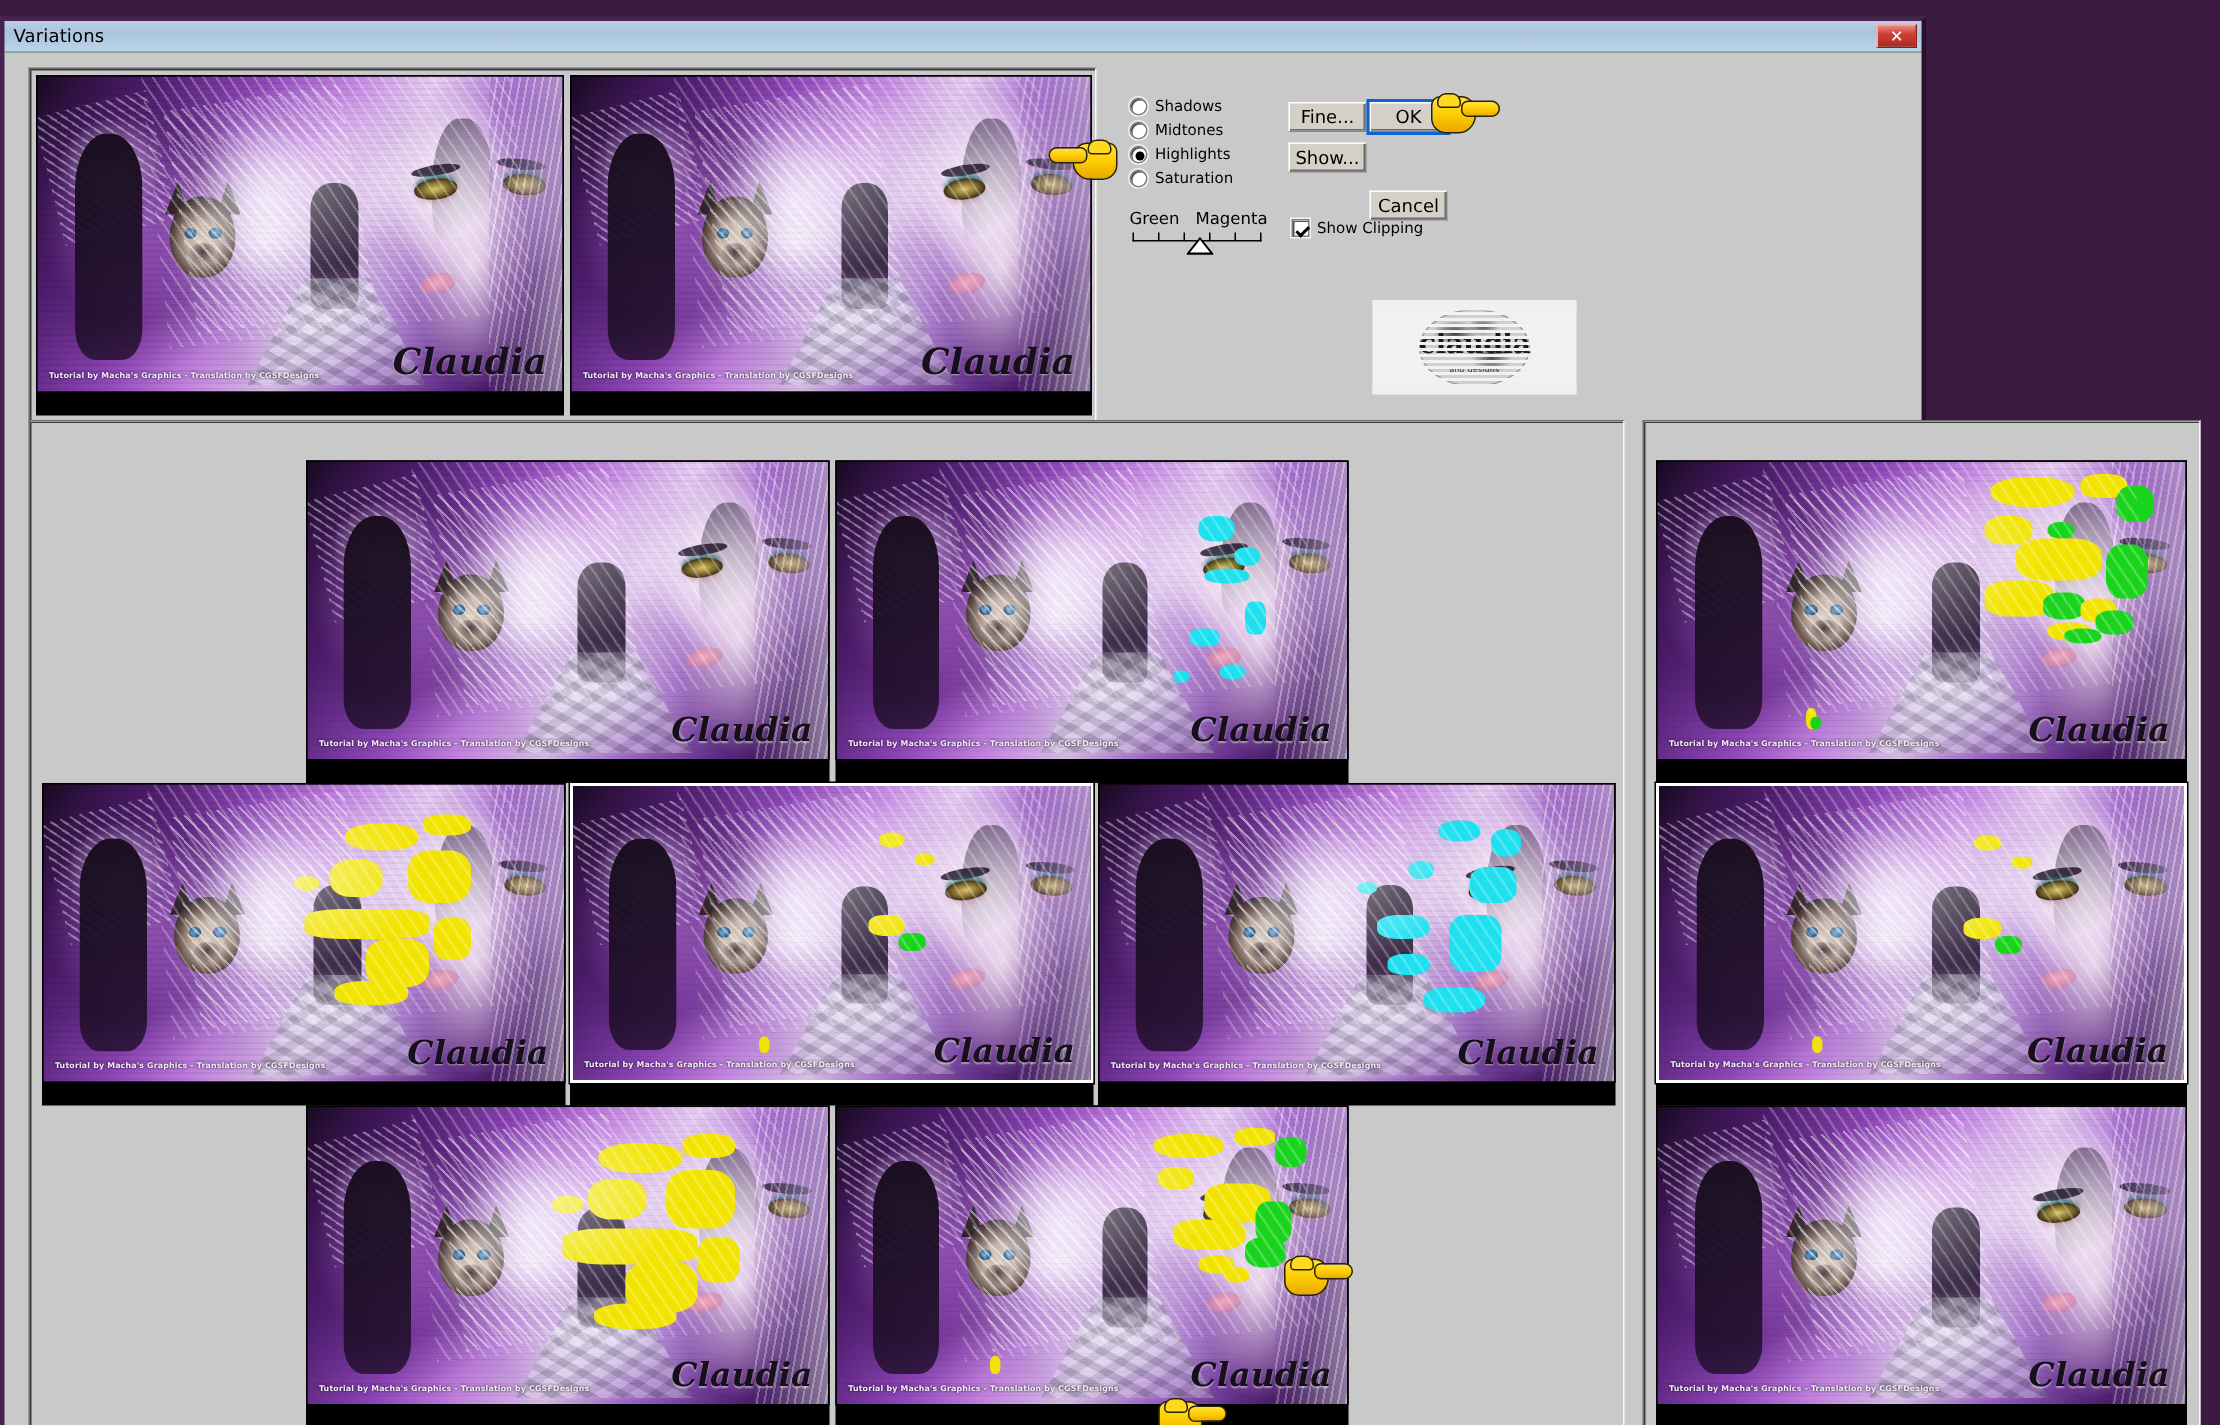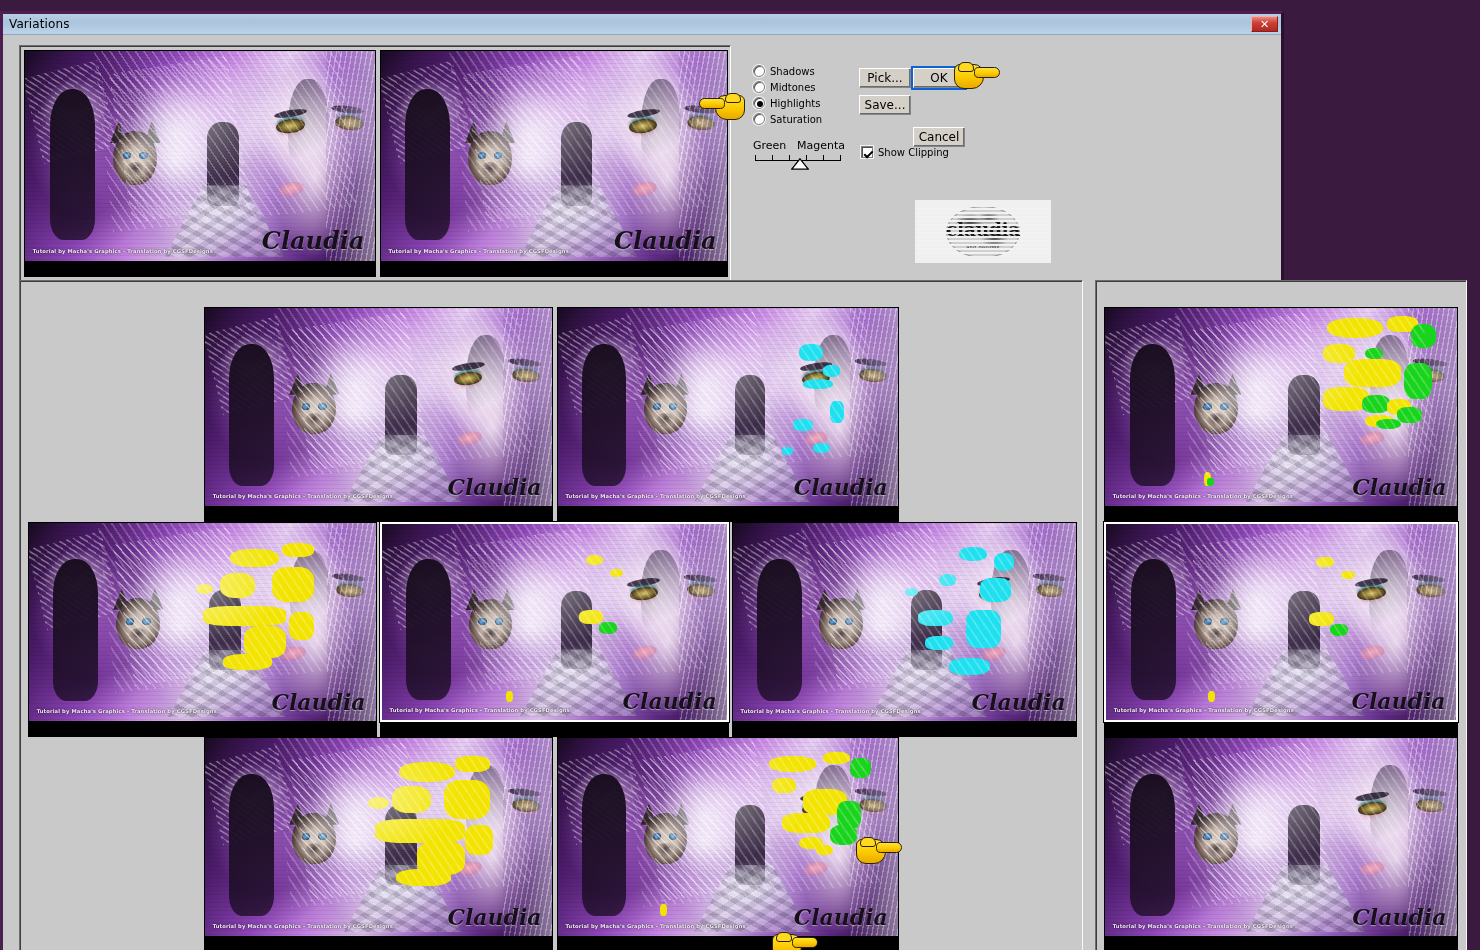--- a/index.html
+++ b/index.html
@@ -515,23 +515,23 @@
         <div class="tk" style="left:50px;"></div>
         <div class="tk" style="left:67px;"></div>
       </div>
       <div id="slider-thumb">
         <svg width="18" height="12" style="position:absolute;left:-9px;top:-1px;">
           <polygon points="9,1 17,11 1,11" fill="#ffffff" stroke="#000000" stroke-width="1.2"></polygon>
         </svg>
       </div>
     </div>
 
-    <div class="btn" style="left:856px; top:33px;">Pick...</div>
+    <div class="btn" style="left:856px; top:33px;">Fine...</div>
     <div class="btn focus" style="left:910px; top:33px;">OK</div>
-    <div class="btn" style="left:856px; top:60px;">Save...</div>
+    <div class="btn" style="left:856px; top:60px;">Show...</div>
     <div class="btn" style="left:910px; top:60px;margin-top:32px;">Cancel</div>
 
     <div class="hand flip" style="left:951px; top:25px;">
       <div class="palm"></div>
         <div class="knuckle"></div>
         <div class="finger"></div>
     </div>
 
     <div id="clip-check">
       <span class="checkbox on"></span>

